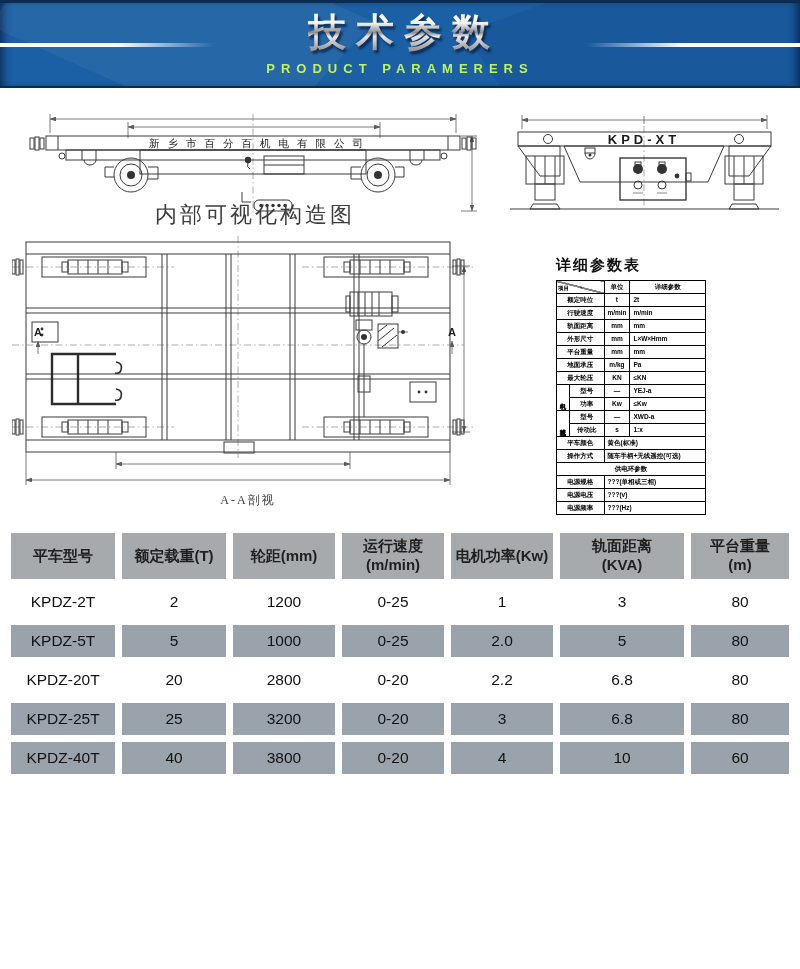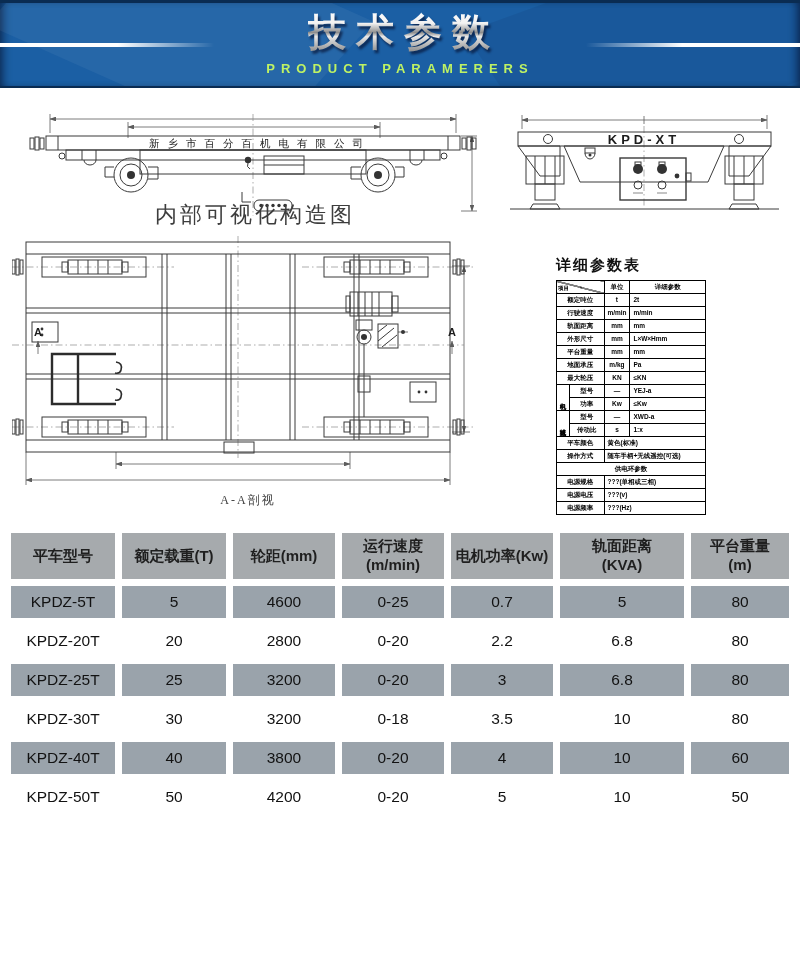--- a/index.html
+++ b/index.html
@@ -460,26 +460,35 @@
           <th>运行速度
 (m/min)</th>
           <th>电机功率(Kw)</th>
           <th>轨面距离
 (KVA)</th>
           <th>平台重量
 (m)</th>
         </tr>
       </thead>
     <tbody>
+        <tr>
+          <td>KPDZ-2T</td>
+          <td>2</td>
+          <td>1200</td>
+          <td>0-25</td>
+          <td>1</td>
+          <td>3</td>
+          <td>80</td>
+        </tr>
         <tr class="shade">
           <td>KPDZ-5T</td>
           <td>5</td>
-          <td>4600</td>
+          <td>1000</td>
           <td>0-25</td>
-          <td>0.7</td>
+          <td>2.0</td>
           <td>5</td>
           <td>80</td>
         </tr>
         <tr>
           <td>KPDZ-20T</td>
           <td>20</td>
           <td>2800</td>
           <td>0-20</td>
           <td>2.2</td>
           <td>6.8</td>
@@ -487,43 +496,25 @@
         </tr>
         <tr class="shade">
           <td>KPDZ-25T</td>
           <td>25</td>
           <td>3200</td>
           <td>0-20</td>
           <td>3</td>
           <td>6.8</td>
           <td>80</td>
         </tr>
-        <tr>
-          <td>KPDZ-30T</td>
-          <td>30</td>
-          <td>3200</td>
-          <td>0-18</td>
-          <td>3.5</td>
-          <td>10</td>
-          <td>80</td>
-        </tr>
         <tr class="shade">
           <td>KPDZ-40T</td>
           <td>40</td>
           <td>3800</td>
           <td>0-20</td>
           <td>4</td>
           <td>10</td>
           <td>60</td>
         </tr>
-        <tr>
-          <td>KPDZ-50T</td>
-          <td>50</td>
-          <td>4200</td>
-          <td>0-20</td>
-          <td>5</td>
-          <td>10</td>
-          <td>50</td>
-        </tr>
       </tbody>
   </table>
 
 </div>
 
 </body></html>

